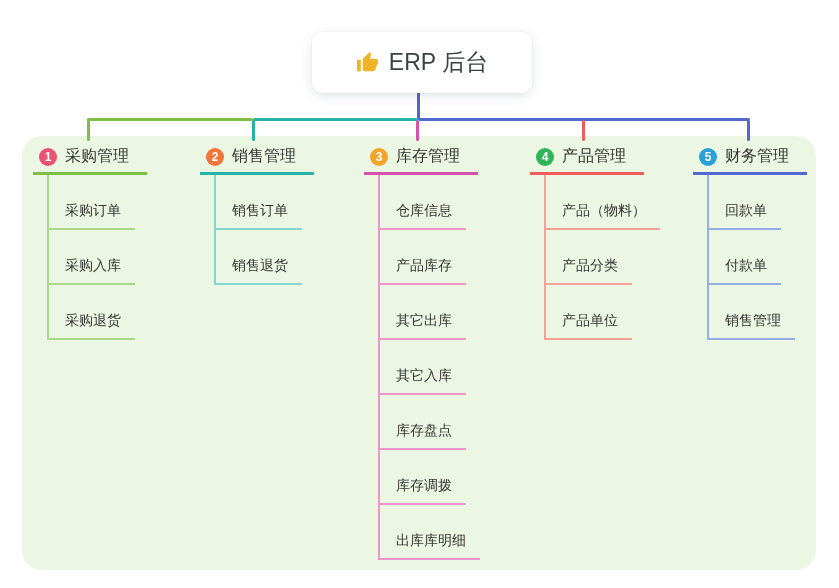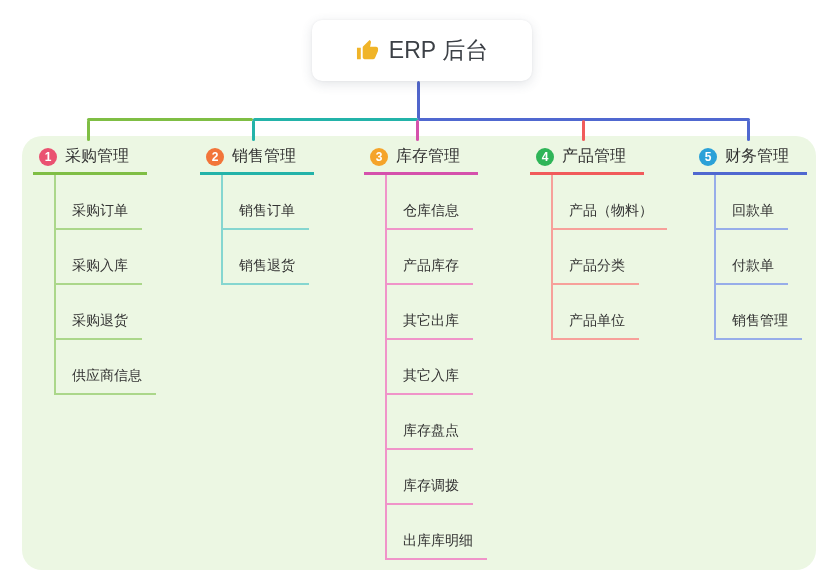--- a/index.html
+++ b/index.html
@@ -19,21 +19,21 @@
   .vline{position:absolute;width:3px;border-radius:2px;}
   .root-line{left:417px;top:81px;height:38px;}
   .drop{top:120px;height:21px;}
   .drop-1{left:87px;}
   .drop-2{left:252px;}
   .drop-3{left:416px;}
   .drop-4{left:582px;}
   .drop-5{left:747px;}
   
   .root-card{
-    position:absolute;left:312px;top:20px;width:220px;height:61px;
+    position:absolute;left:312px;top:32px;width:220px;height:61px;
     background:#ffffff;border-radius:10px;
     box-shadow:0 3px 12px rgba(60,70,90,.14),0 0 2px rgba(60,70,90,.08);
     display:flex;align-items:center;justify-content:center;gap:10px;
     font-size:23px;font-weight:500;color:#3c4046;cursor:default;
   }
   .root-card .icon{display:flex;align-items:center;}
   
   .branch{position:absolute;top:141px;}
   .b1{left:33px;}
   .b2{left:200px;}
@@ -44,21 +44,21 @@
     height:31px;border-bottom:3px solid var(--strong);
     display:flex;align-items:center;gap:8px;
     padding:0 18px 0 6px;width:fit-content;white-space:nowrap;
     font-size:16px;color:#333;
   }
   .badge{
     width:18px;height:18px;border-radius:50%;background:var(--badge);
     color:#fff;font-size:12px;font-weight:bold;line-height:18px;
     display:flex;align-items:center;justify-content:center;flex:0 0 auto;
   }
-  .children{margin-left:21px;width:fit-content;border-left:2px solid var(--light);}
+  .children{margin-left:14px;width:fit-content;border-left:2px solid var(--light);}
   .child{
     height:55px;box-sizing:border-box;width:fit-content;white-space:nowrap;
     display:flex;align-items:flex-end;
     padding:0 14px 8px 16px;border-bottom:2px solid var(--light);
     font-size:14px;color:#333;
   }
 </style>
 </head>
 <body>
 
@@ -92,23 +92,20 @@
     </div>
     <div class="children">
       <div class="child">
           <span>采购订单</span>
         </div>
       <div class="child">
           <span>采购入库</span>
         </div>
       <div class="child">
           <span>采购退货</span>
-        </div>
-      <div class="child">
-          <span>供应商信息</span>
         </div>
     </div>
   </div>
 
   <div class="branch b2" style="--strong: #23b3a9; --light: #85d6d0; --badge: #f2753a;">
     <div class="branch-header">
       <span class="badge">2</span>
       <span>销售管理</span>
     </div>
     <div class="children">

